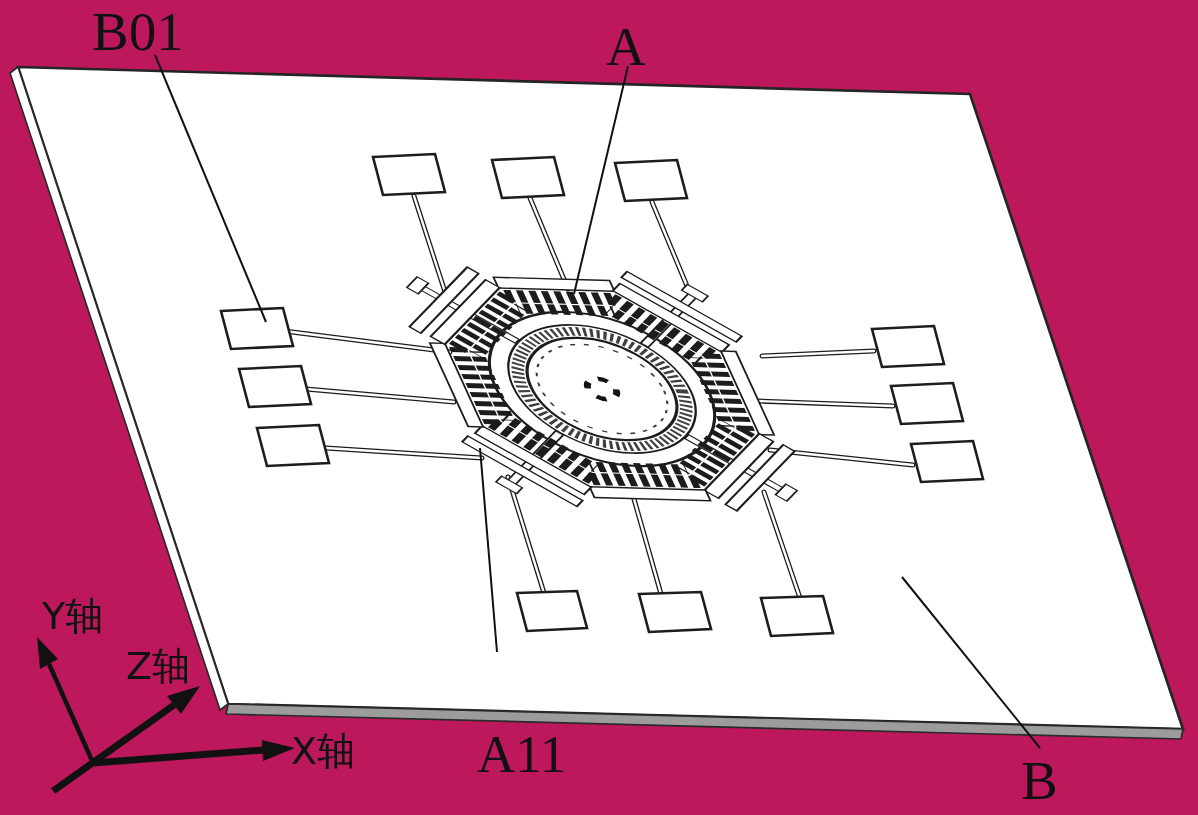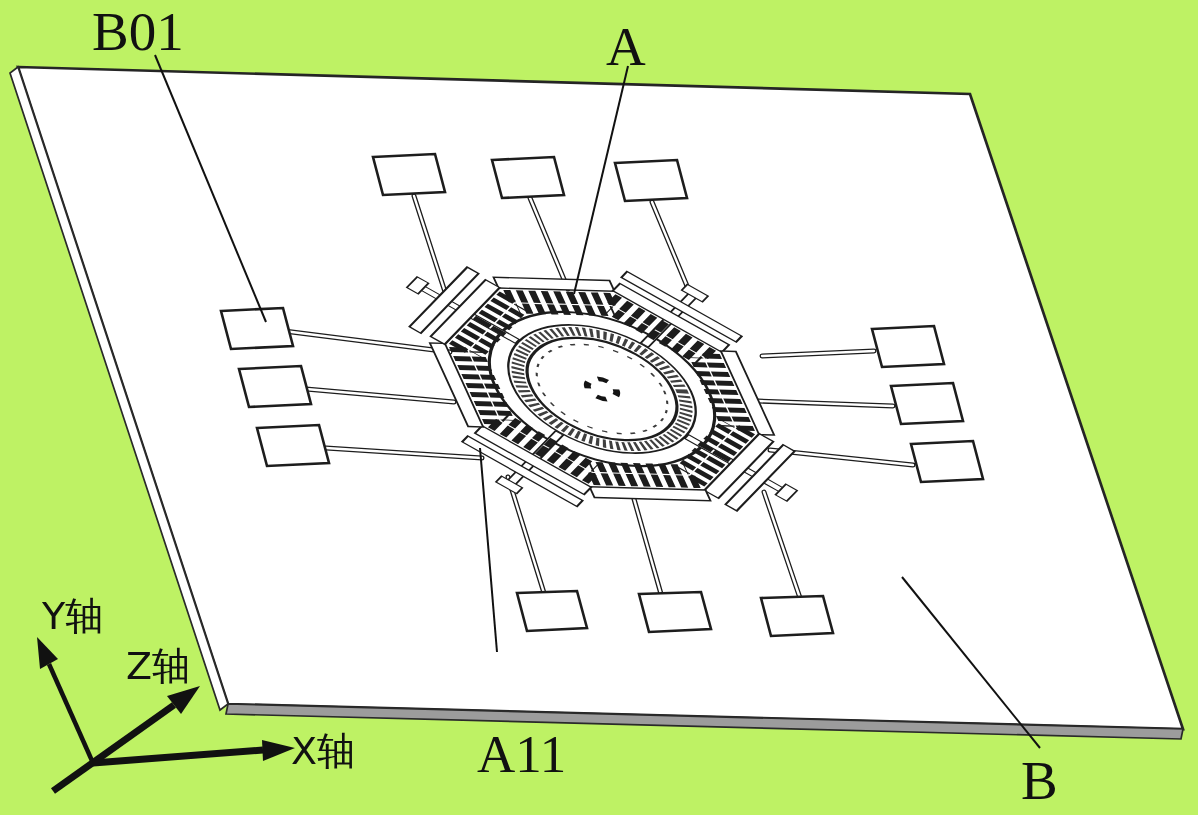--- a/index.html
+++ b/index.html
@@ -1,16 +1,16 @@
 <!DOCTYPE html>
 <html><head>
 <meta charset="utf-8">
 <style>
   html,body{margin:0;padding:0;background:#ffffff;}
-  .stage{position:relative;width:1198px;height:815px;background:#bef264;overflow:hidden;
+  .stage{position:relative;width:1198px;height:815px;background:#be185d;overflow:hidden;
          font-family:"Liberation Serif","DejaVu Serif",serif;}
   svg{display:block}
   .callout{font-family:"Liberation Serif","DejaVu Serif",serif;font-size:55px;fill:#111;}
   .callout.small{font-size:53px;}
   .axislab{font-family:"DejaVu Sans","Liberation Sans",sans-serif;font-size:38px;fill:#111;font-weight:500;}
   .pad{fill:#ffffff;stroke:#1d1d1d;stroke-width:2.6;stroke-linejoin:miter;}
   .trace-o{stroke:#1d1d1d;stroke-width:5;fill:none;stroke-linecap:round;}
   .trace-i{stroke:#ffffff;stroke-width:2.4;fill:none;stroke-linecap:round;}
   .leader{stroke:#111;stroke-width:2;fill:none;}
   .bar{fill:#ffffff;stroke:#1d1d1d;stroke-width:2;}

